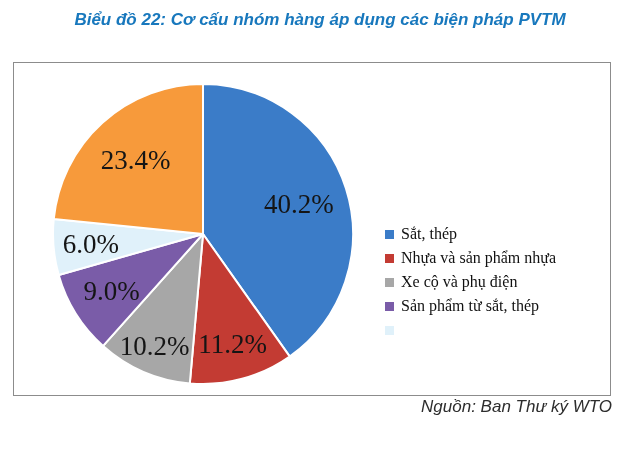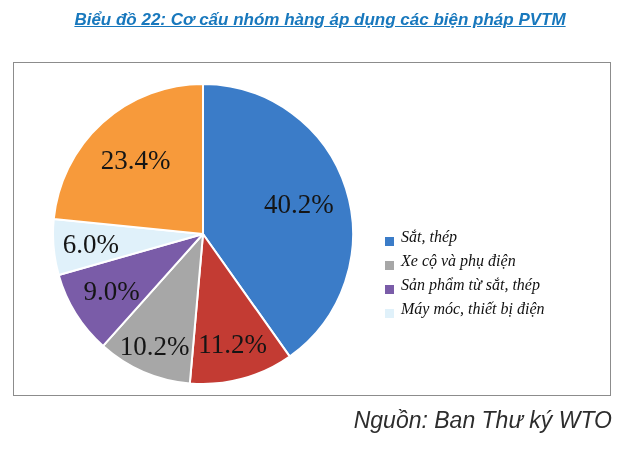--- a/index.html
+++ b/index.html
@@ -21,21 +21,20 @@
     position: absolute;
     top: 10px;
     left: 0;
     width: 100%;
     text-align: center;
     font-size: 17px;
     font-weight: bold;
     font-style: italic;
     color: #1878BD;
     letter-spacing: 0px;
-    text-decoration: underline;
   }
   .chart-box {
     position: absolute;
     left: 13px;
     top: 62px;
     width: 596px;
     height: 332px;
     border: 1px solid #8C8C8C;
     background: #ffffff;
   }
@@ -52,42 +51,41 @@
   .legend {
     position: absolute;
     left: 371px;
     top: 159px;
     margin: 0;
     padding: 0;
     list-style: none;
   }
   .legend li {
     display: flex;
-    align-items: flex-end;
+    align-items: center;
     height: 24px;
     white-space: nowrap;
-    font-style: italic;
   }
   .swatch {
     display: inline-block;
     width: 9px;
     height: 9px;
     margin-right: 7px;
     flex: 0 0 auto;
   }
   .legend-label {
     font-family: "Liberation Serif", "DejaVu Serif", serif;
     font-size: 16px;
     color: #111111;
   }
   .source-caption {
     position: absolute;
-    top: 407px;
+    top: 397px;
     right: 28px;
-    font-size: 23px;
+    font-size: 17px;
     font-style: italic;
     color: #2D2D2D;
   }
 </style>
 </head>
 <body>
 
 <div class="page">
 
   <div class="chart-title">Biểu đồ 22: Cơ cấu nhóm hàng áp dụng các biện pháp PVTM</div>
@@ -106,29 +104,32 @@
         <text x="76.9" y="189.9" text-anchor="middle" class="slice-label">6.0%</text>
         <path d="M 189 171 L 39.76 155.95 A 150 150 0 0 1 189.00 21.00 Z" fill="#F79A3B" stroke="#ffffff" stroke-width="2" stroke-linejoin="round"></path>
         <text x="121.6" y="105.5" text-anchor="middle" class="slice-label">23.4%</text>
       </svg>
     <ul id="legend" class="legend">
         <li>
           <span class="swatch" style="background: rgb(59, 124, 200);"></span>
           <span class="legend-label">Sắt, thép</span>
         </li>
         <li>
+          <span class="swatch" style="background: rgb(195, 59, 51);"></span>
+          <span class="legend-label">Nhựa và sản phẩm nhựa</span>
+        </li>
+        <li>
           <span class="swatch" style="background: rgb(167, 167, 167);"></span>
           <span class="legend-label">Xe cộ và phụ điện</span>
         </li>
         <li>
           <span class="swatch" style="background: rgb(122, 92, 168);"></span>
           <span class="legend-label">Sản phẩm từ sắt, thép</span>
         </li>
         <li>
           <span class="swatch" style="background: rgb(224, 241, 250);"></span>
-          <span class="legend-label">Máy móc, thiết bị điện</span>
         </li>
       </ul>
   </div>
 
   <div class="source-caption">Nguồn: Ban Thư ký WTO</div>
 
 </div>
 
 </body></html>

